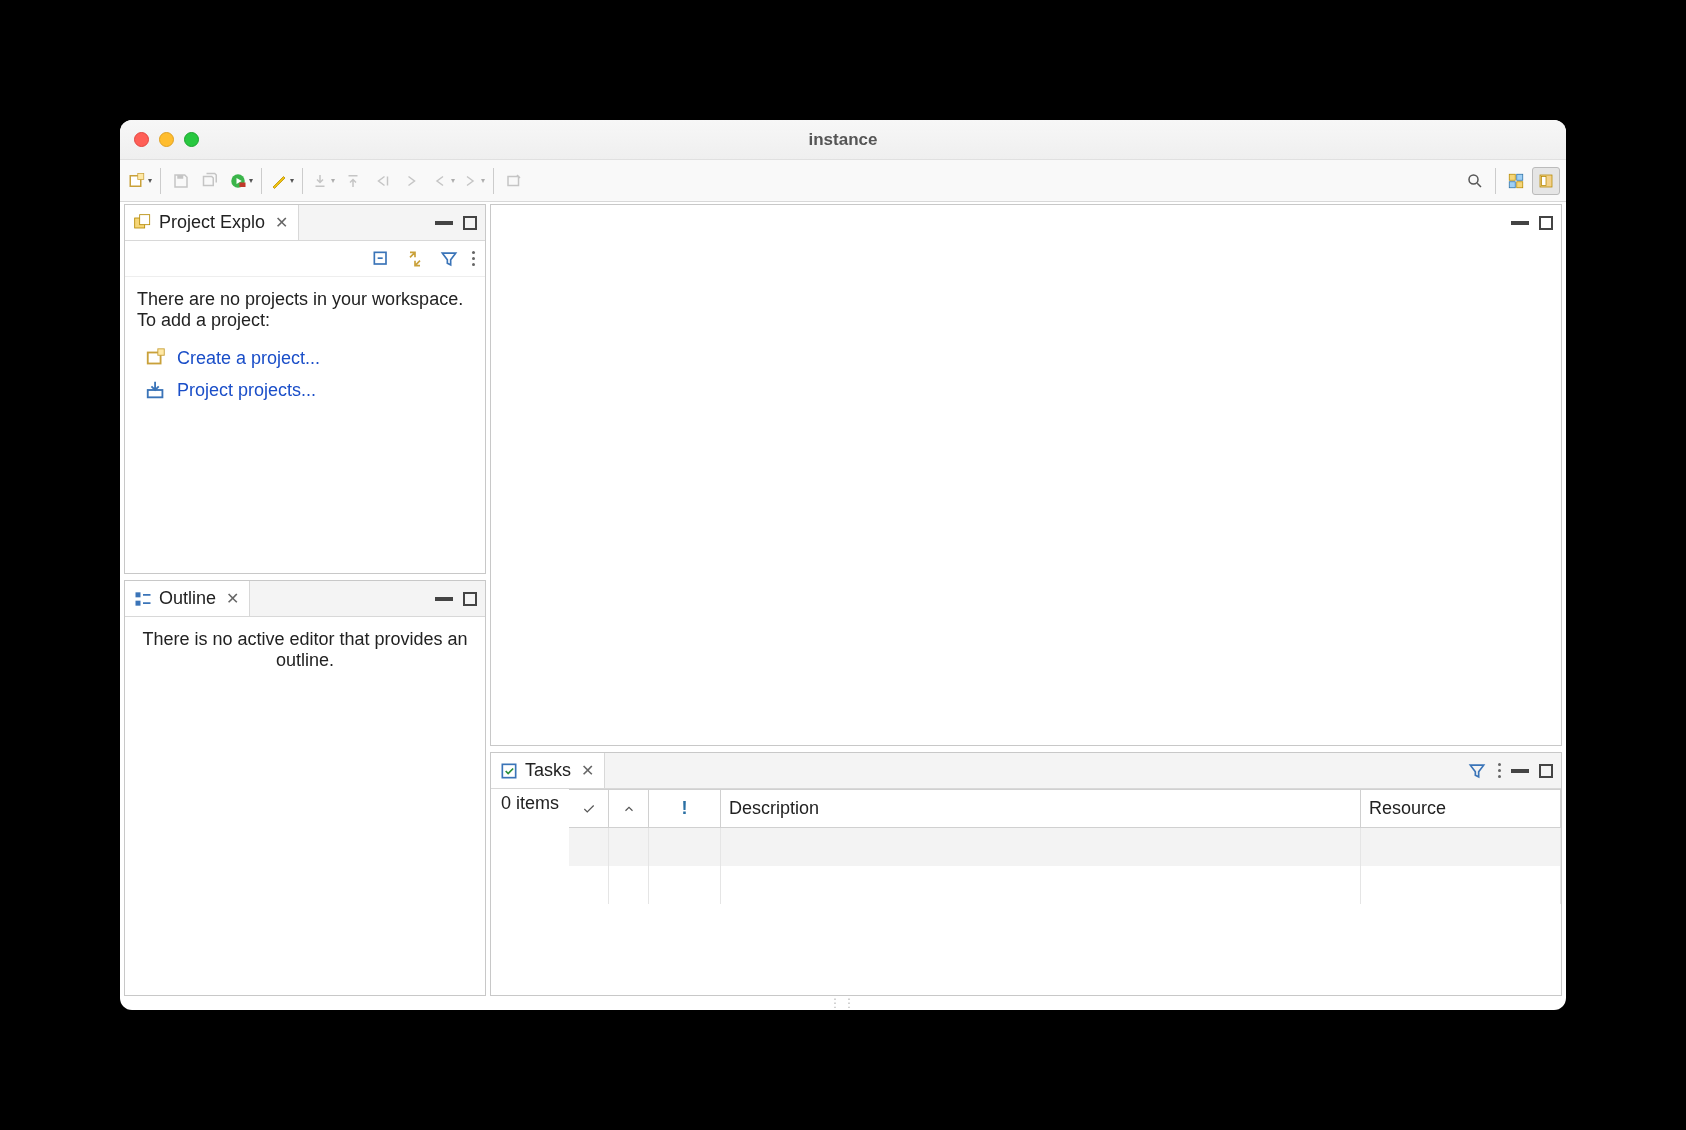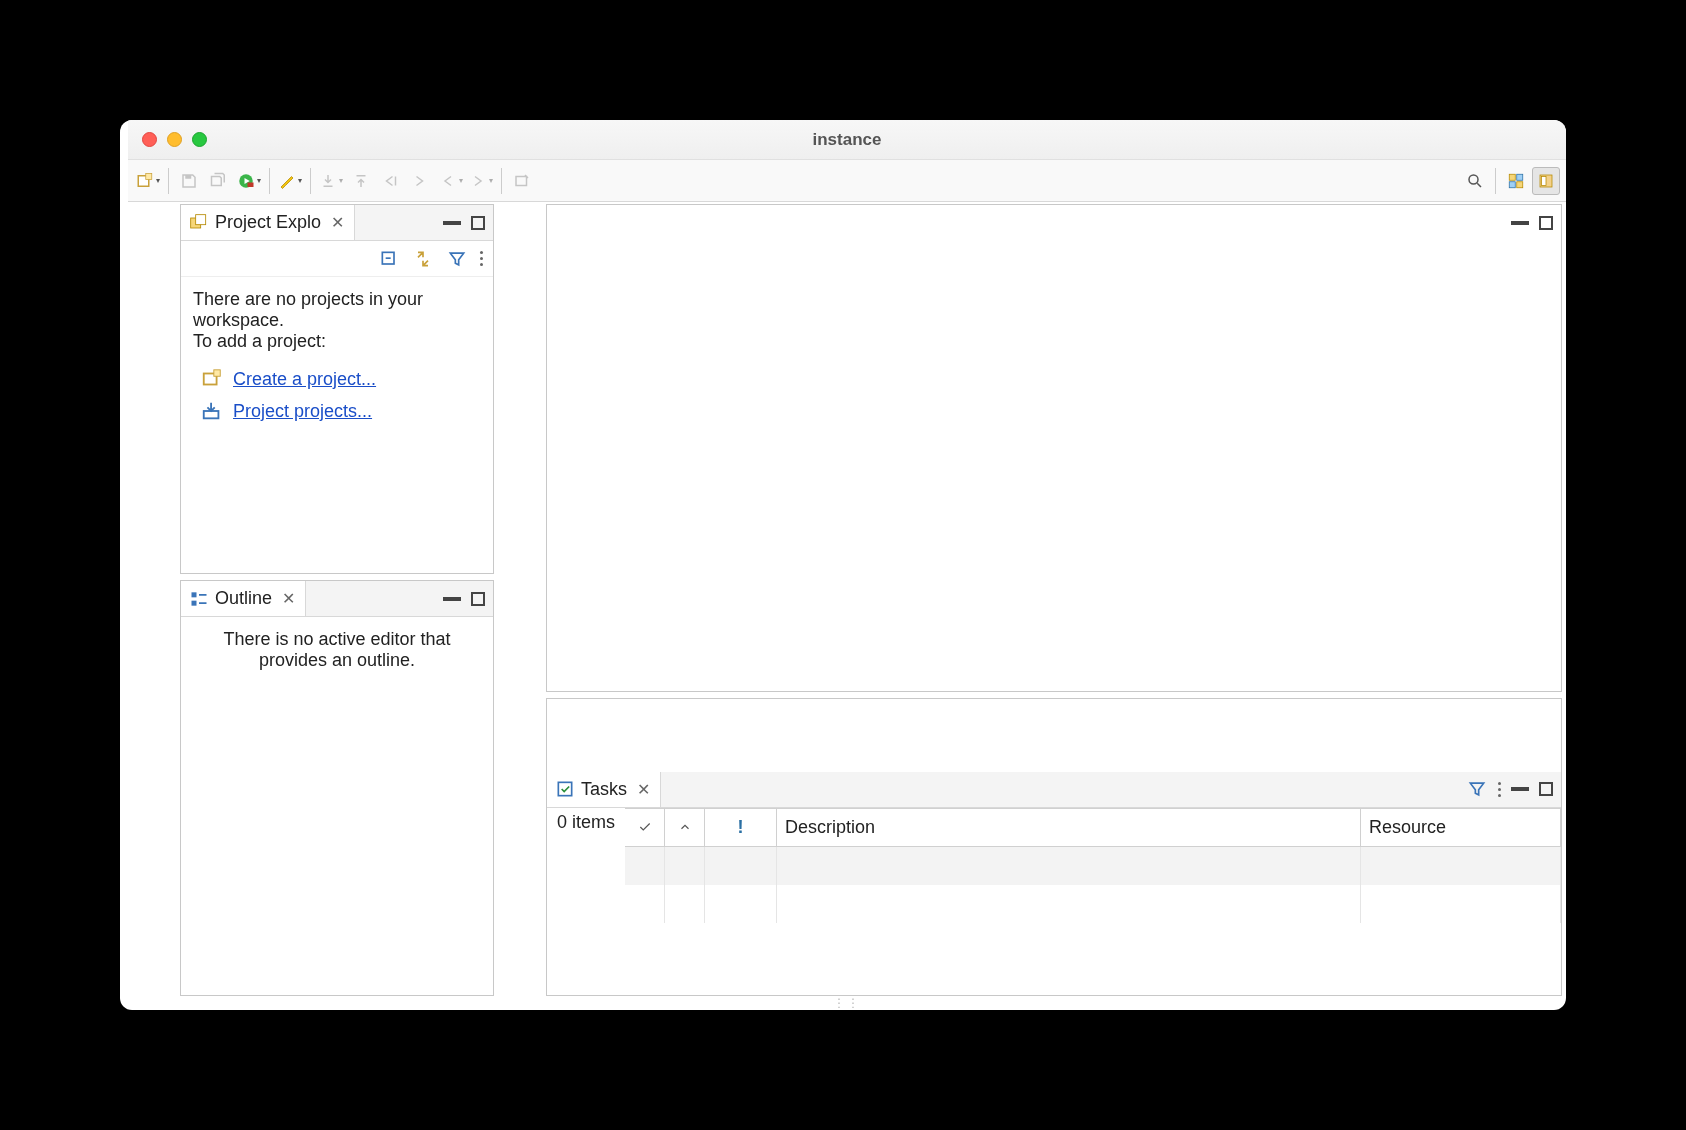--- a/index.html
+++ b/index.html
@@ -15,21 +15,20 @@
     .window {
       width: 1446px;
       height: 890px;
       background: #fff;
       border-radius: 12px;
       box-shadow: 0 20px 60px rgba(0,0,0,0.5);
       display: flex;
       flex-direction: column;
       overflow: hidden;
       position: relative;
-      padding-left: 8px;
     }
     .titlebar {
       height: 40px;
       background: linear-gradient(#f7f7f7,#efefef);
       display: flex;
       align-items: center;
       padding: 0 14px;
       position: relative;
       border-bottom: 1px solid #e0e0e0;
     }
@@ -95,26 +94,25 @@
       flex-direction: column;
       padding: 2px 4px 0 0;
       min-width: 0;
     }
     .view {
       border: 1px solid #c8c8c8;
       background: #fff;
       display: flex;
       flex-direction: column;
       min-height: 0;
-      margin-left: 48px;
     }
     .view.explorer { height: 370px; }
     .view.outline { flex: 1; text-align: center; }
     .view.editor { flex: 1; margin-bottom: 6px; }
-    .view.tasks { height: 298px; justify-content: center; }
+    .view.tasks { height: 244px; }
 
     .view-tabrow {
       display: flex;
       align-items: center;
       height: 36px;
       background: #f4f4f4;
       border-bottom: 1px solid #d8d8d8;
     }
     .view-tab {
       display: flex;
@@ -163,21 +161,21 @@
     .small-btn svg { width: 20px; height:20px; }
 
     .view-body {
       padding: 12px 12px;
       font-size: 18px;
       color: #222;
       overflow: auto;
     }
     .linklist { margin-top: 16px; display:flex; flex-direction:column; gap:10px; }
     .linkrow { display:flex; align-items:center; gap:10px; padding-left:8px; }
-    .linkrow a { color:#1a4ec8; text-decoration: underline; font-size:18px; cursor:pointer; }
+    .linkrow a { color:#1a4ec8; font-size:18px; cursor:pointer; }
     .linkrow .licon { width:22px; height:22px; display:flex; align-items:center; justify-content:center; }
 
     .editor-body { flex:1; }
     .editor .view-tabrow { border-bottom:none; background:#fff; }
     .editor .right-controls { }
 
     .tasks .view-body { padding:0; display:flex; flex-direction:row; }
     .tasks-count { padding: 4px 10px; font-size:18px; color:#222; }
     .tasks-table {
       border-top: 1px solid #d0d0d0;

